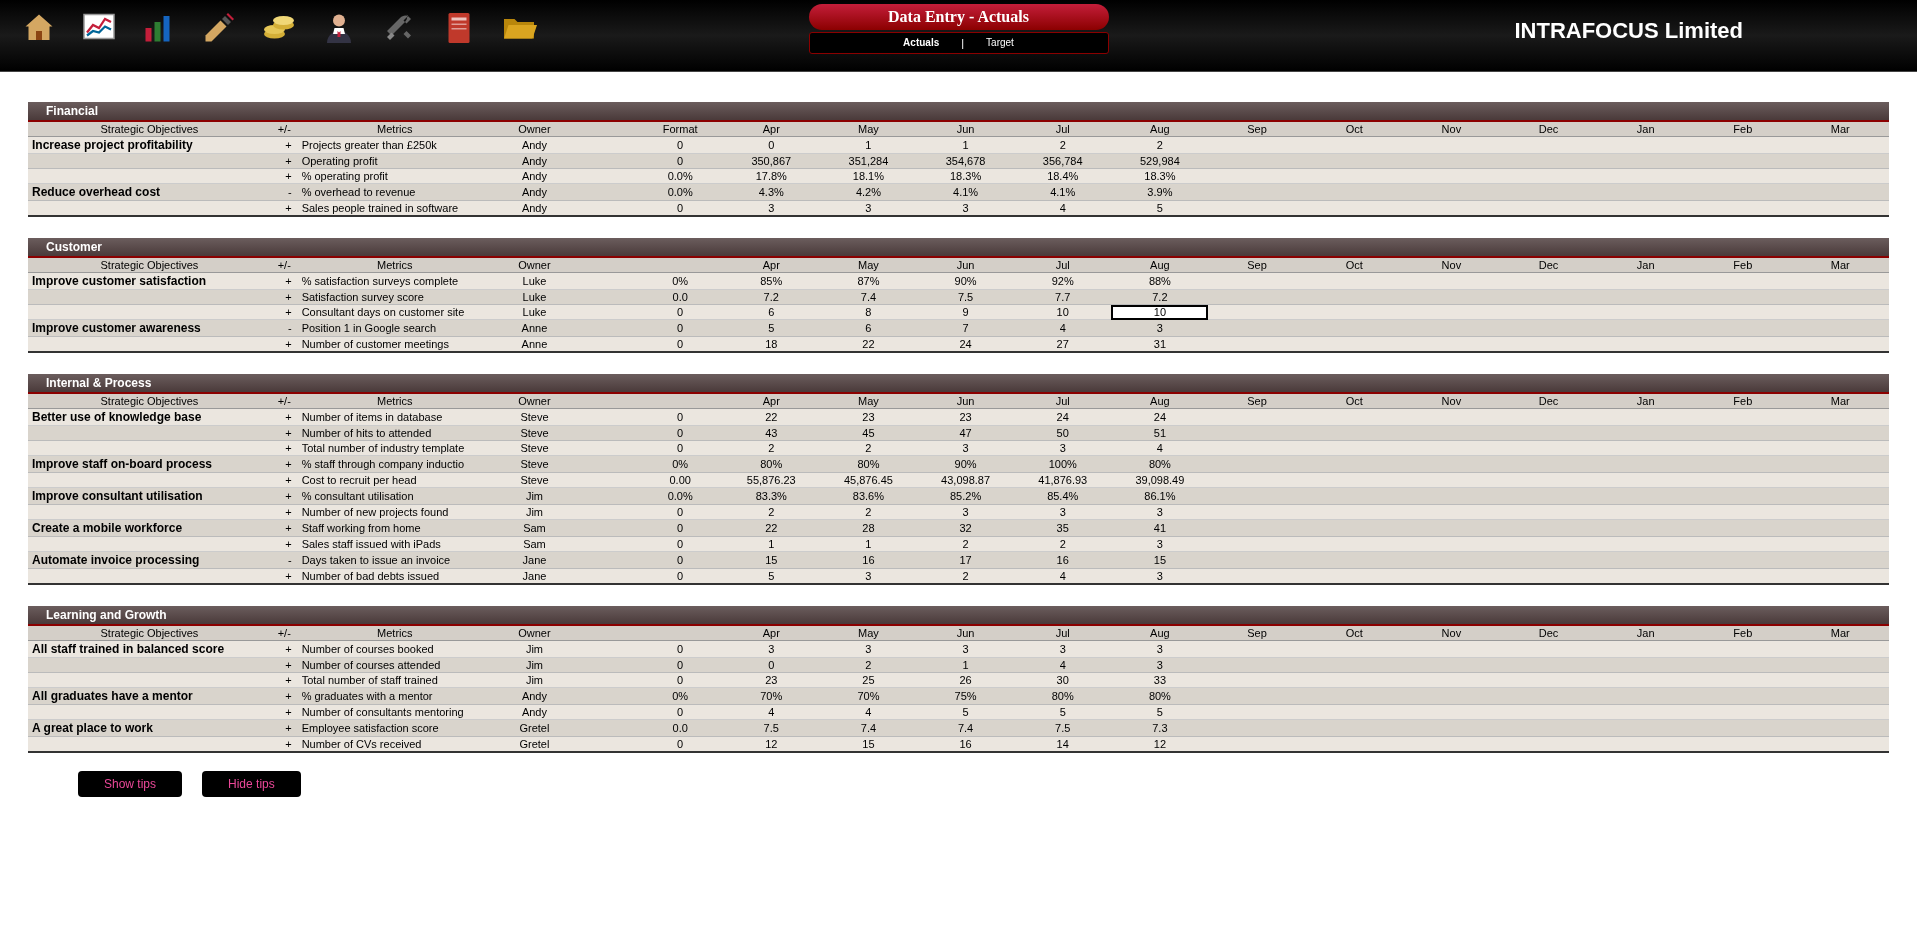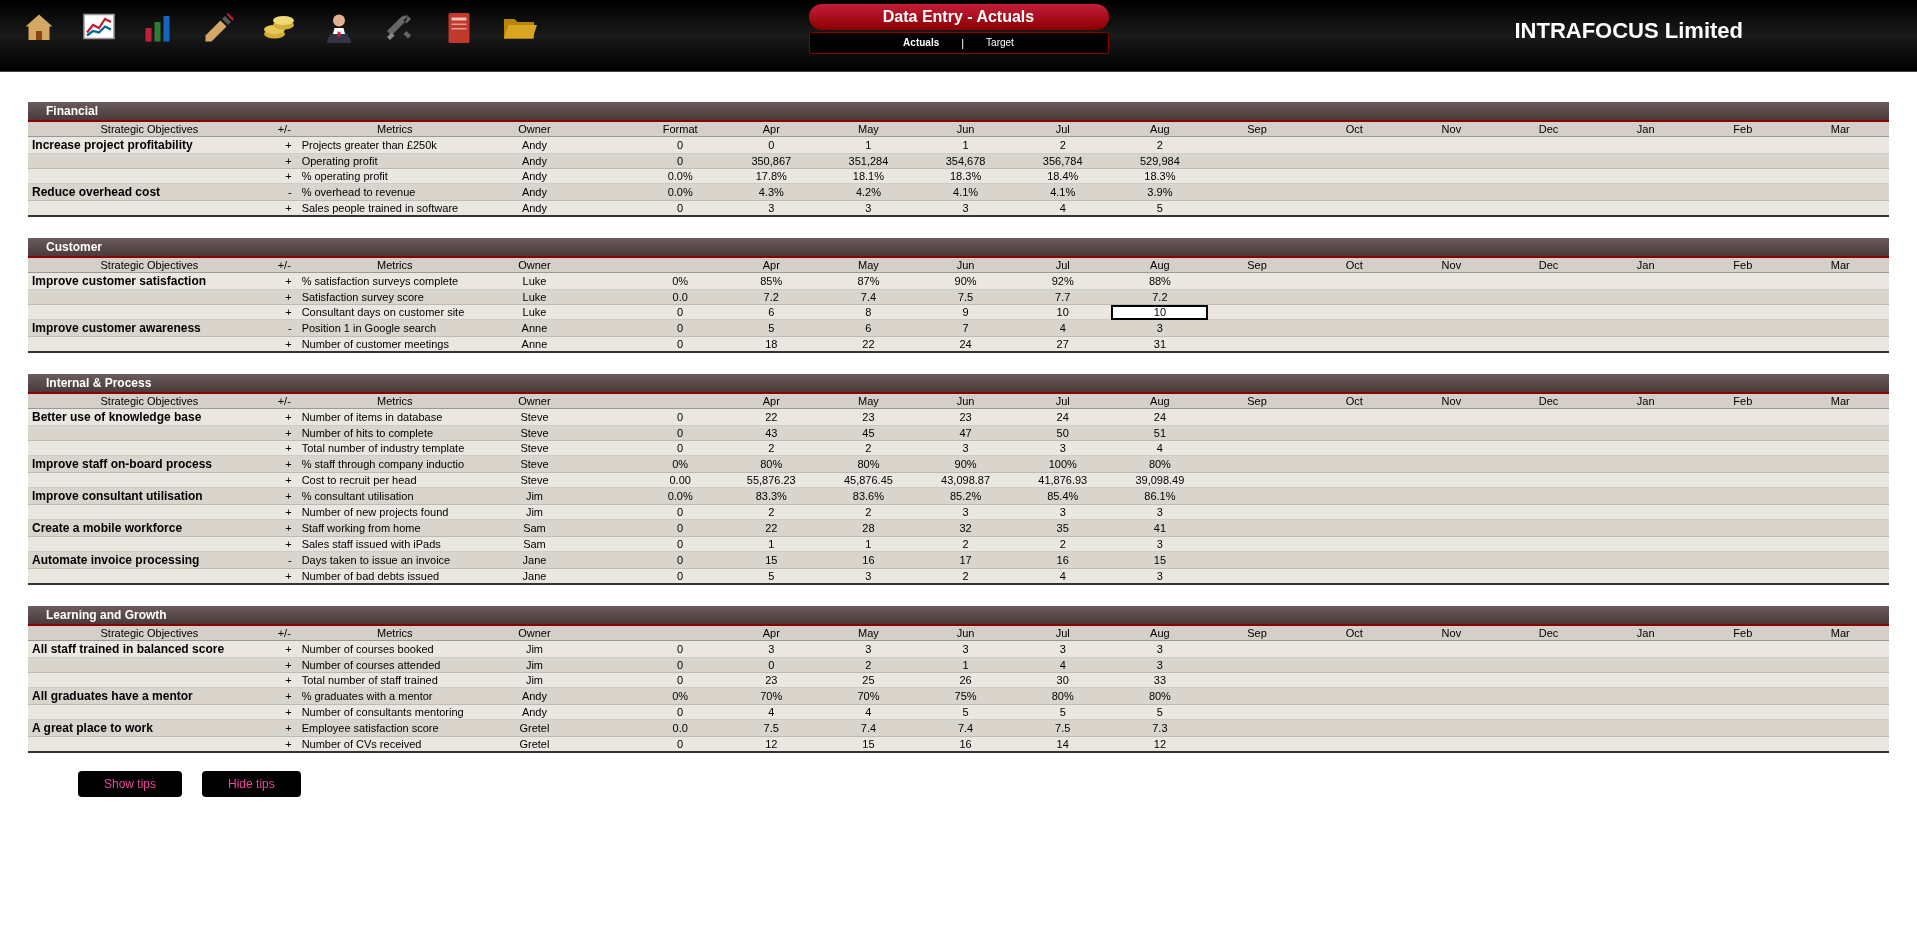--- a/index.html
+++ b/index.html
@@ -4,21 +4,21 @@
 <style>
   * { box-sizing: border-box; margin: 0; padding: 0; }
   body { font-family: Arial, sans-serif; font-size: 11px; background: #fff; color: #000; }
   
   .topbar { background: linear-gradient(to bottom, #000, #1a1a1a, #000); height: 72px; display: flex; align-items: flex-start; padding: 0 18px; position: relative; border-bottom: 1px solid #444; }
   .icon-row { display: flex; gap: 18px; align-items: center; padding-top: 8px; }
   .top-icon { width: 42px; height: 40px; cursor: pointer; display: flex; align-items: center; justify-content: center; }
   .top-icon svg { width: 36px; height: 36px; }
   
   .title-area { position: absolute; left: 50%; transform: translateX(-50%); top: 4px; text-align: center; }
-  .title-pill { background: linear-gradient(to bottom, #c41e3a, #8b0000); color: #fff; font-weight: bold; font-size: 16px; padding: 4px 60px; border-radius: 16px; min-width: 300px; }
+  .title-pill { background: linear-gradient(to bottom, #c41e3a, #8b0000); color: #fff; font-weight: bold; font-size: 16px; padding: 4px 60px; border-radius: 16px; min-width: 300px; font-family: Liberation Serif, serif; }
   .tab-row { display: flex; justify-content: center; gap: 0; margin-top: 2px; border: 1px solid #8b0000; border-radius: 3px; background: #000; }
   .tab { color: #fff; padding: 4px 20px; cursor: pointer; font-size: 10px; }
   .tab.active { font-weight: bold; }
   .tab-sep { color: #fff; padding: 4px 2px; }
   
   .company { position: absolute; right: 174px; top: 18px; color: #fff; font-size: 22px; font-weight: bold; }
   
   .content { padding: 30px 28px 0 28px; }
   
   table { border-collapse: collapse; width: 100%; table-layout: fixed; }
@@ -452,21 +452,21 @@
           <td class="val-cell"></td>
           <td class="val-cell"></td>
           <td class="val-cell"></td>
           <td class="val-cell"></td>
           <td class="val-cell"></td>
           <td class="val-cell"></td>
         </tr>
         <tr class="row-dark">
           <td class="obj-cell"></td>
           <td class="sign-cell">+</td>
-          <td class="metric-cell">Number of hits to complete</td>
+          <td class="metric-cell">Number of hits to attended</td>
           <td class="owner-cell">Steve</td>
           <td></td>
           <td class="fmt-cell">0</td>
           <td class="val-cell">43</td>
           <td class="val-cell">45</td>
           <td class="val-cell">47</td>
           <td class="val-cell">50</td>
           <td class="val-cell">51</td>
           <td class="val-cell"></td>
           <td class="val-cell"></td>

